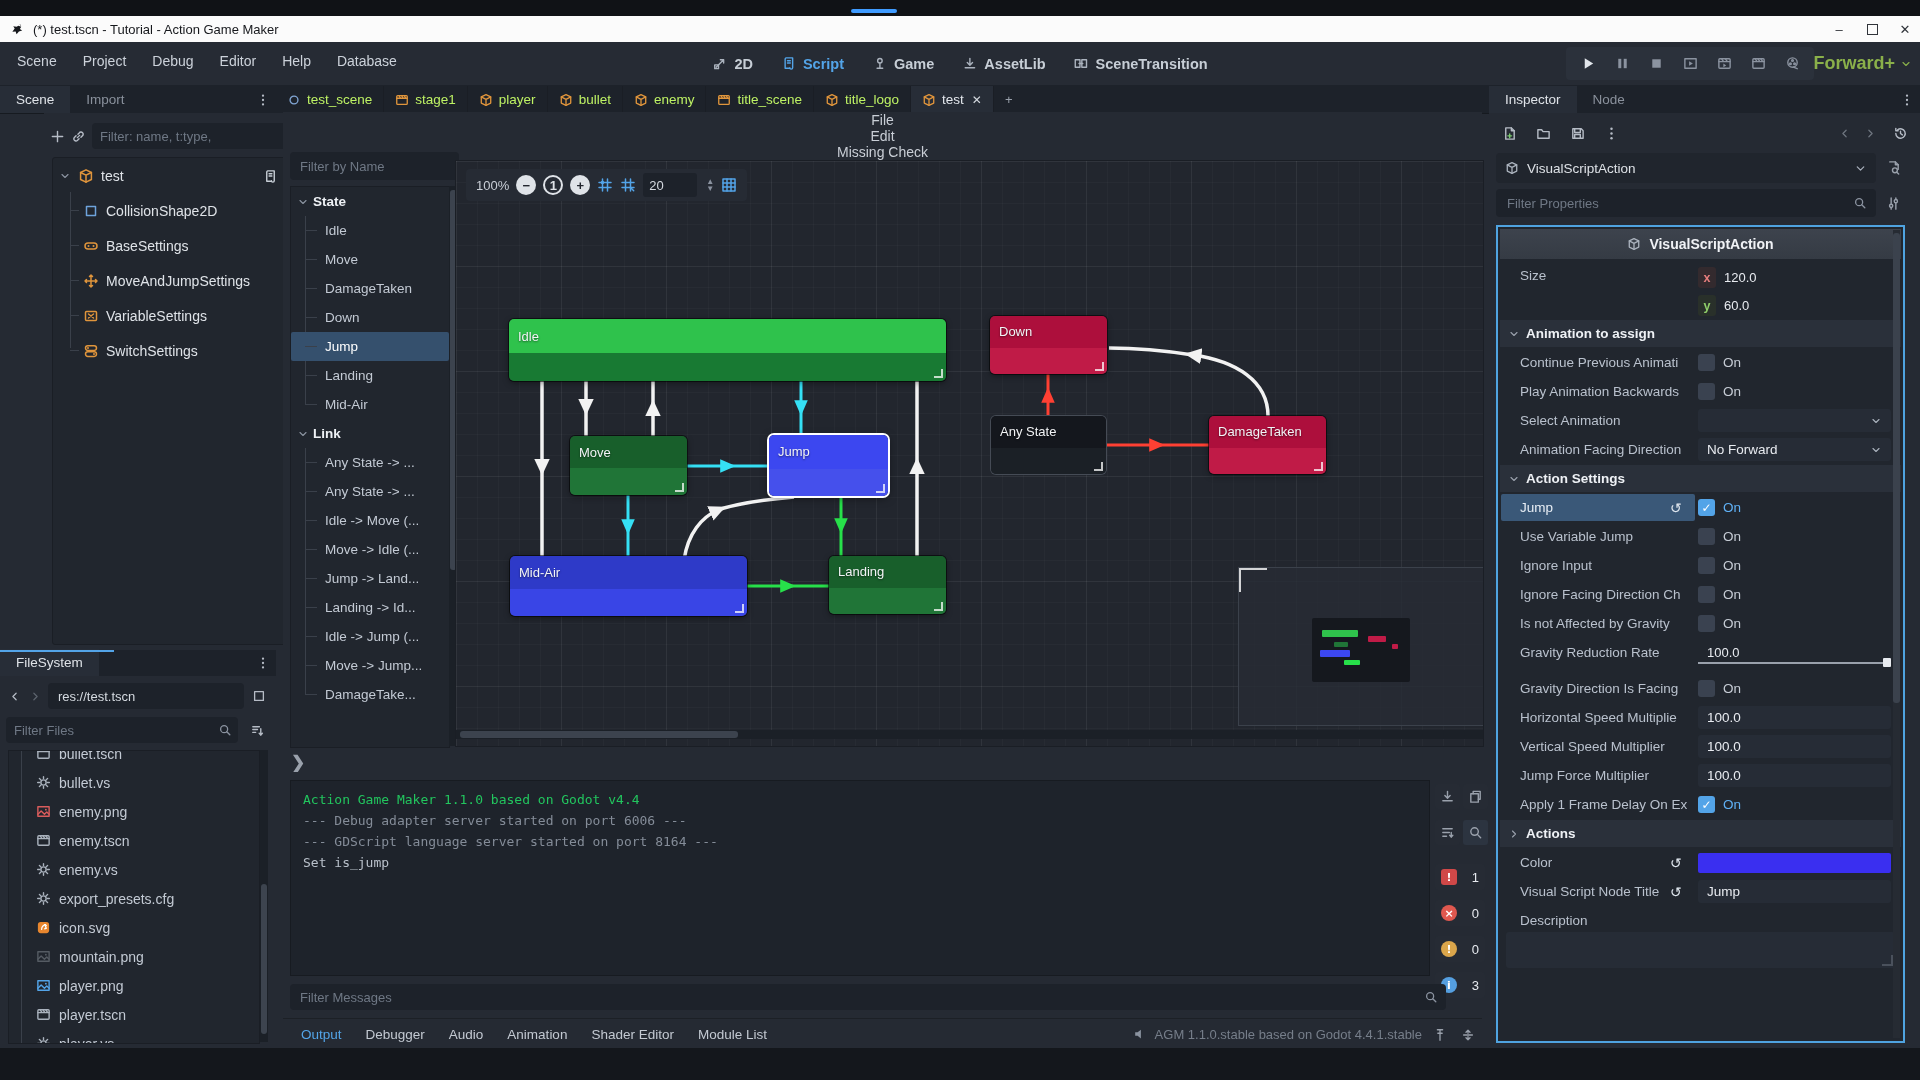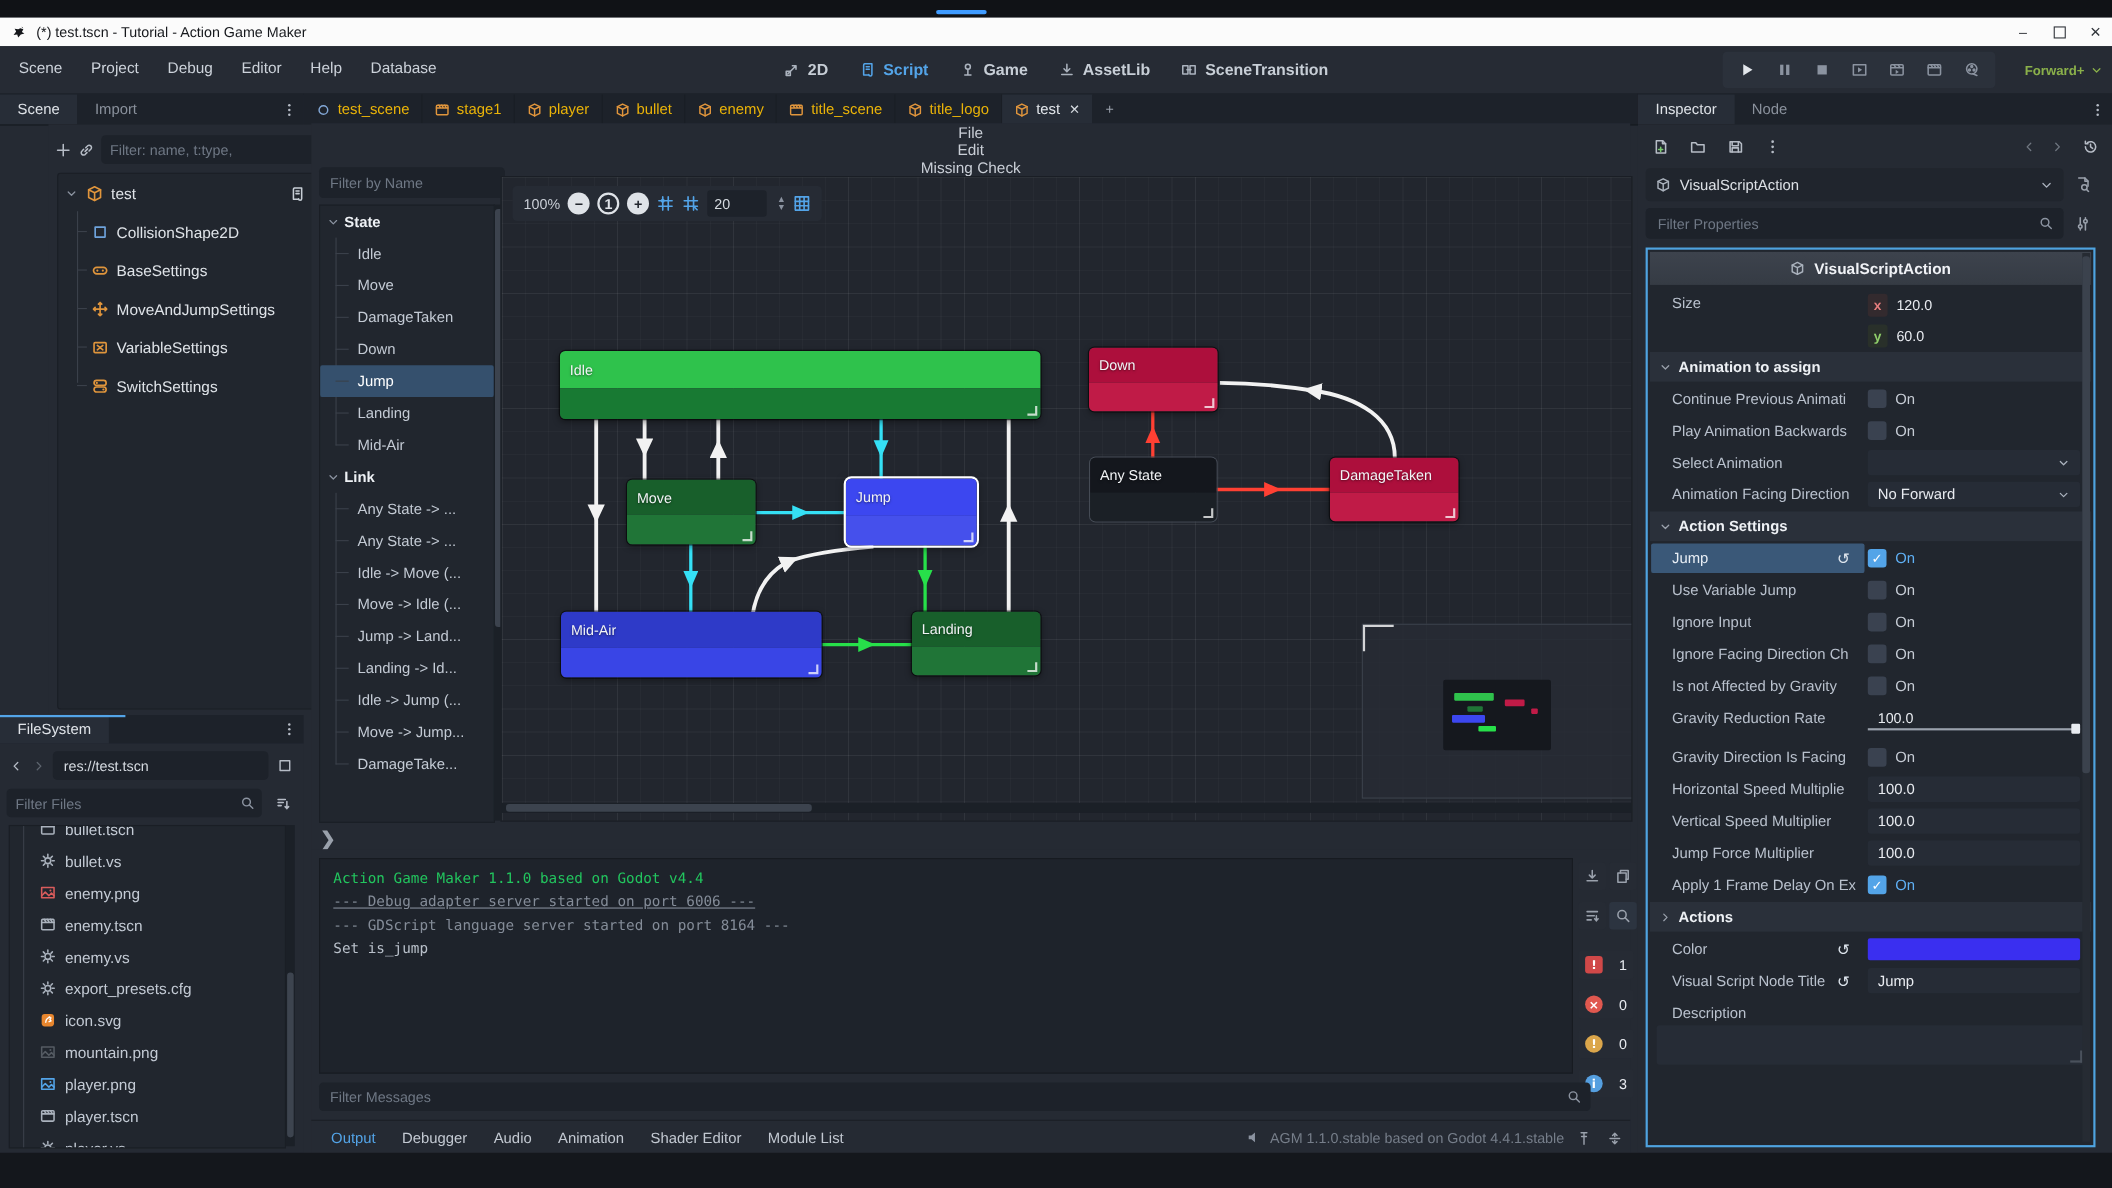--- a/index.html
+++ b/index.html
@@ -18,24 +18,24 @@
   #titlebar .wt{font-size:13px;margin-left:8px;}
   .winbtn{position:absolute;top:0;width:30px;height:26px;display:flex;align-items:center;justify-content:center;color:#30343a;font-size:13px;}
   #menubar{left:0;top:42px;width:1920px;height:43px;background:#262b34;border-bottom:1px solid #1b1f26;}
   .menu-item{display:inline-block;padding:11px 13px;font-size:14px;color:#ccd2da;cursor:default;}
   #ws-tabs{top:0;left:50%;transform:translateX(-50%);height:43px;display:flex;align-items:center;gap:10px;}
   .ws-tab{display:flex;align-items:center;gap:7px;padding:0 9px;font-size:14.5px;color:#c7ced6;font-weight:bold;}
   .ws-tab.active{color:#53a4e8;}
   #play-group{top:5px;right:106px;height:33px;display:flex;align-items:center;gap:6px;background:#2b313b;border-radius:4px;padding:0 8px;}
   .pbtn{width:28px;height:28px;display:flex;align-items:center;justify-content:center;color:#8b93a0;}
   .pbtn.lit{color:#e2e6eb;}
-  #renderer-sel{top:0;right:8px;height:43px;display:flex;align-items:center;gap:5px;color:#8ab04a;font-weight:bold;font-size:12px;}
+  #renderer-sel{top:0;right:8px;height:43px;display:flex;align-items:center;gap:5px;color:#8ab04a;font-weight:bold;font-size:18px;}
   
   #scene-tabs{left:276px;top:85px;width:1213px;height:28px;background:#1d222a;border-bottom:1px solid #161a20;display:flex;align-items:flex-end;}
-  .sc-tab{height:27px;display:flex;align-items:center;gap:6px;padding:0 11px;font-size:13.5px;color:#eab308;border-right:1px solid #1a1e25;}
+  .sc-tab{height:27px;display:flex;align-items:center;gap:6px;padding:0 11px;font-size:13.5px;color:#bef264;border-right:1px solid #1a1e25;}
   .sc-tab.active{background:#272d37;color:#e3e7ec;}
   .sc-tab .x{color:#d5dae0;font-size:12px;margin-left:2px;}
   .sc-plus{width:30px;height:27px;display:flex;align-items:center;justify-content:center;color:#9aa1ac;}
   #distraction{position:absolute;right:10px;top:4px;color:#9aa1ac;}
   
   #scene-dock-tabs{left:0;top:85px;width:276px;height:28px;background:#1d222a;border-bottom:1px solid #161a20;display:flex;align-items:flex-end;}
   .dock-tab{height:27px;padding:0 16px;display:flex;align-items:center;font-size:13.5px;color:#8a919c;}
   .dock-tab.active{background:#272d37;color:#dfe3e8;}
   #scene-dock{left:0;top:113px;width:276px;height:537px;background:#252a33;margin-left:44px;}
   #scene-toolbar{left:6px;top:8px;width:264px;height:30px;display:flex;align-items:center;gap:6px;}
@@ -928,21 +928,21 @@
         </div>
       </div>
       <div class="abs" id="gscroll"></div>
       <div class="abs" id="gthumb"></div>
     </div>
   </div>
 
   <div class="abs" id="output-panel">
     <div class="abs" id="log">
         <div style="color:#22c55e;">Action Game Maker 1.1.0 based on Godot v4.4</div>
-        <div style="color:#848c98;text-decoration:underline;">--- Debug adapter server started on port 6006 ---</div>
+        <div style="color:#848c98;">--- Debug adapter server started on port 6006 ---</div>
         <div style="color:#848c98;">--- GDScript language server started on port 8164 ---</div>
         <div style="color:#b9c0ca;">Set is_jump</div>
       </div>
     <div id="out-btns">
         <span class="sqbtn" style="left:1152px;top:12px;">
           <span class="ic">
             <svg viewBox="0 0 16 16" width="15" height="15">
               <path d="M8 2.5v7M5.2 7l2.8 2.8L10.8 7"></path>
               <path d="M3 12.5h10"></path>
             </svg>

